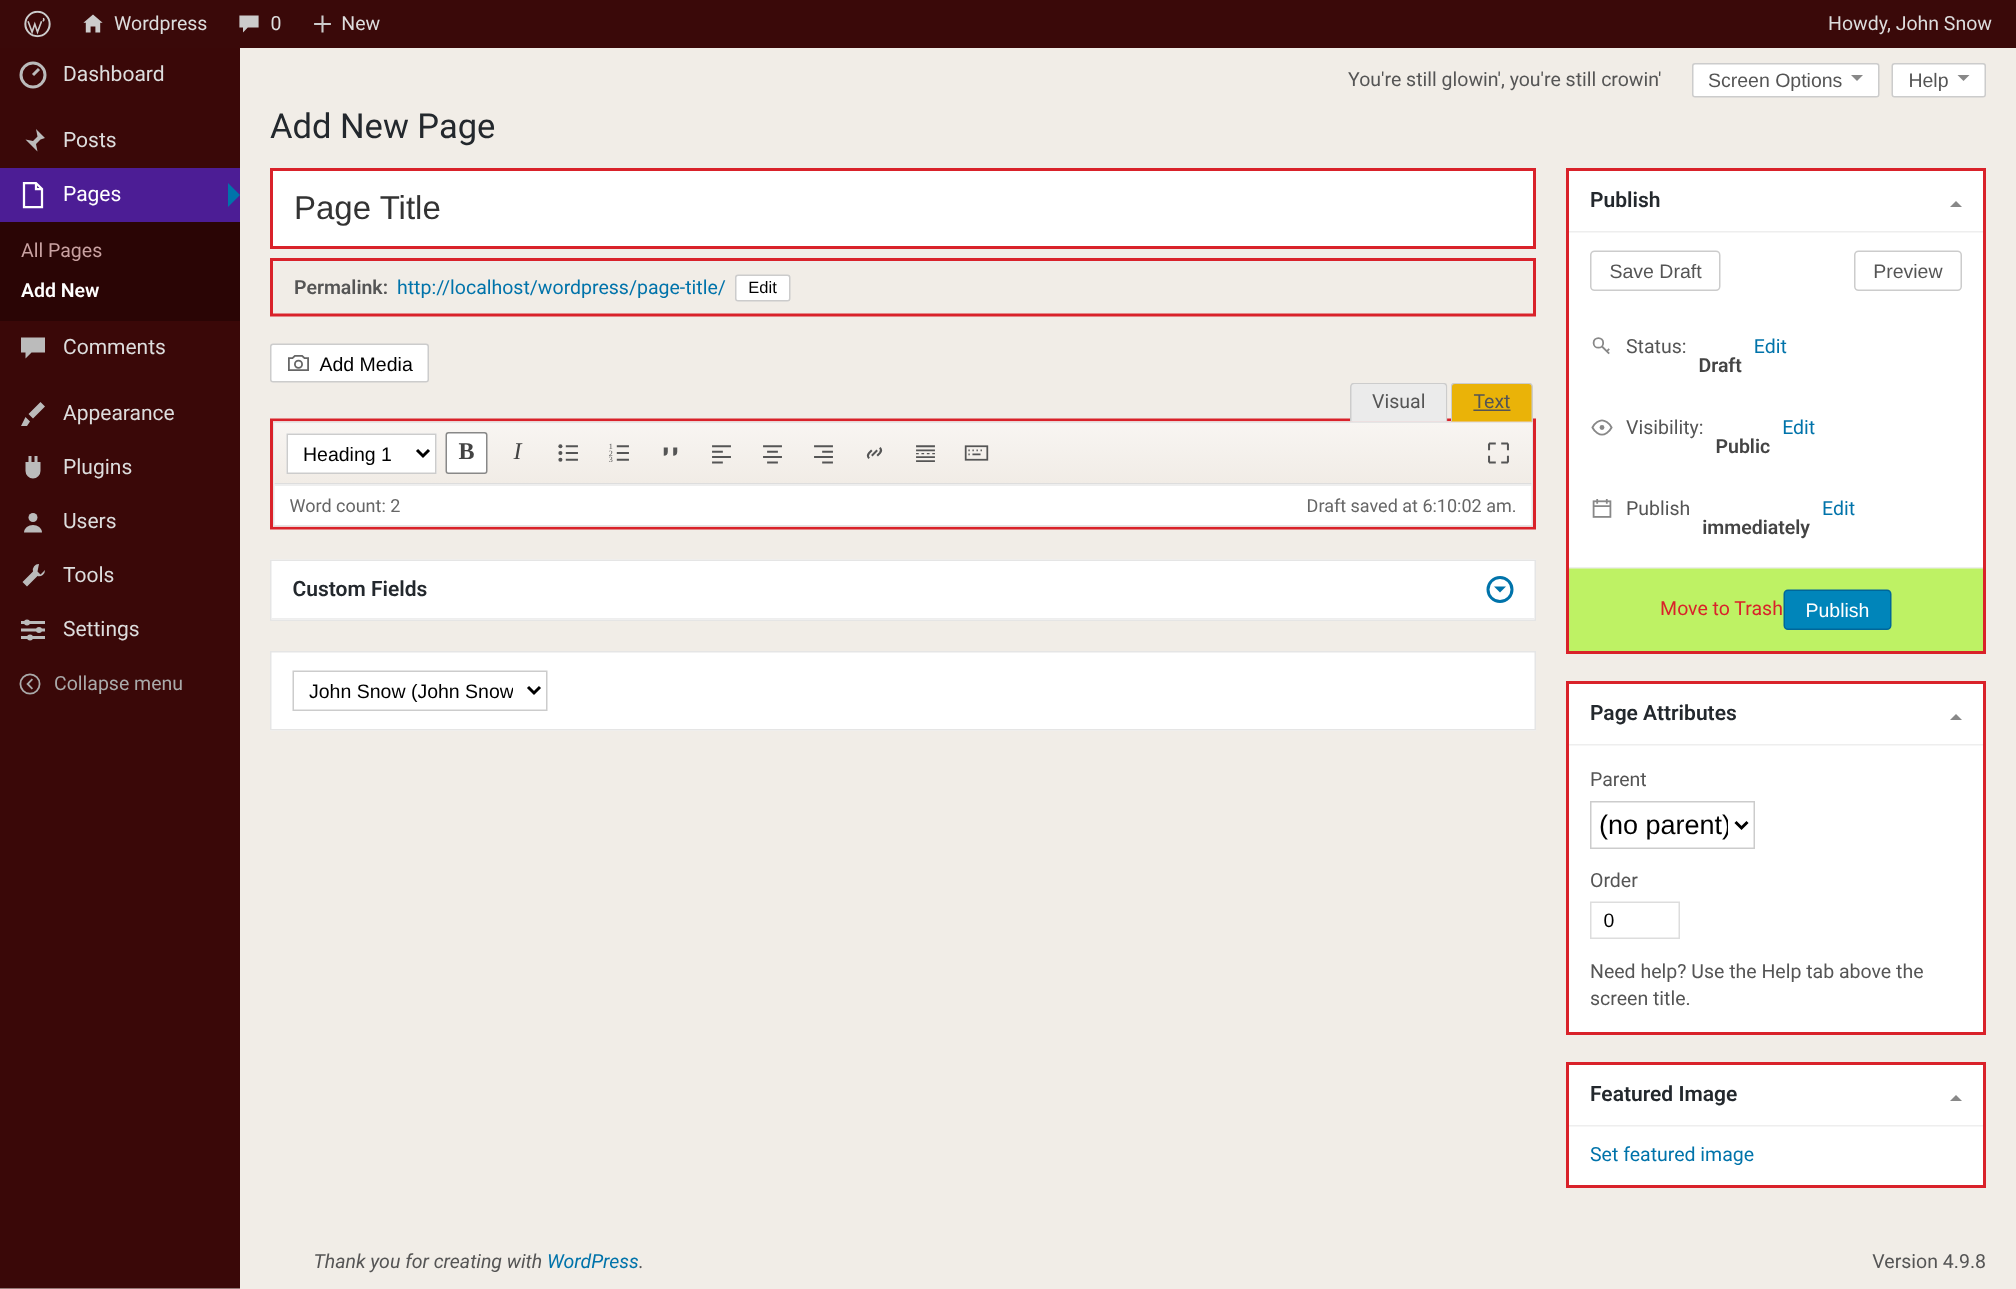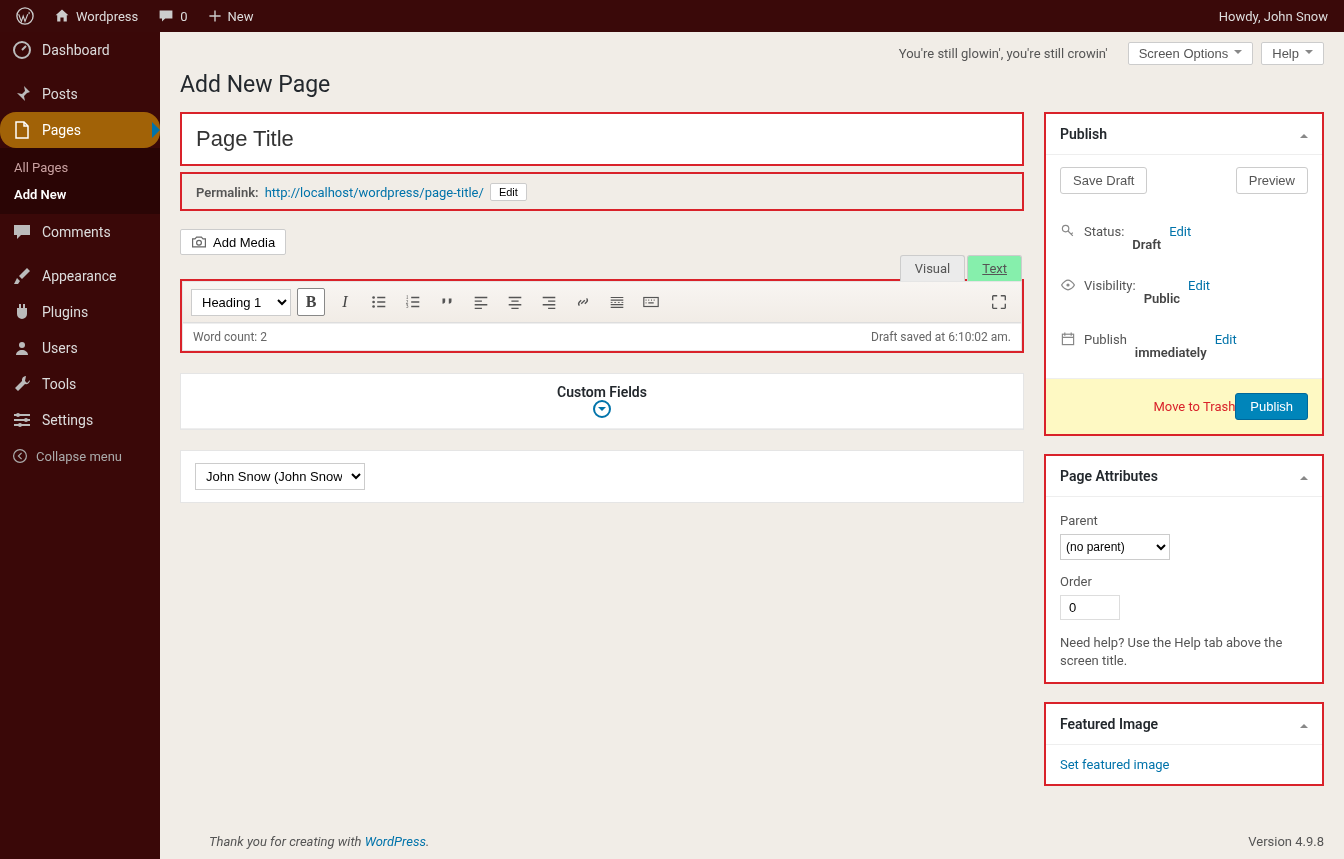--- a/index.html
+++ b/index.html
@@ -8,21 +8,21 @@
 
 .adminbar { background: #3a0909; color: #ccc; height: 32px; display: flex; align-items: center; padding: 0 8px; font-size: 13px; justify-content: space-between; }
 .adminbar-left, .adminbar-right { display: flex; align-items: center; gap: 4px; height: 100%; }
 .adminbar-item { display: flex; align-items: center; gap: 6px; padding: 0 8px; height: 100%; color: #ddd; cursor: pointer; }
 .adminbar-item svg { fill: #ccc; }
 
 
 .sidebar { position: absolute; top: 32px; left: 0; width: 160px; height: 827px; background: #3a0808; color: #eee; }
 .side-item { display: flex; align-items: center; gap: 10px; padding: 8px 12px; color: #ddd; cursor: pointer; font-size: 14px; }
 .side-item svg { width: 20px; height: 20px; fill: #bbb; }
-.side-item.current { background: #a16207; color: #fff; position: relative; border-radius: 16px; }
+.side-item.current { background: #4c1d95; color: #fff; position: relative; }
 .side-item.current::after { content: ""; position: absolute; right: -8px; top: 50%; transform: translateY(-50%); border: 8px solid transparent; border-left-color: #0073aa; }
 .side-item.current svg { fill: #fff; }
 .side-sub { background: #2a0505; padding: 6px 0; }
 .side-sub a { display: block; padding: 6px 14px; color: #c9a1a1; font-size: 13px; cursor: pointer; }
 .side-sub a.current { color: #fff; font-weight: 600; }
 .side-sep { height: 8px; }
 .side-collapse { display: flex; align-items: center; gap: 8px; padding: 10px 12px; color: #aaa; cursor: pointer; font-size: 13px; }
 
 
 .main { position: absolute; top: 32px; left: 160px; right: 0; bottom: 0; padding: 10px 20px 60px 20px; overflow: auto; }
@@ -43,54 +43,54 @@
 .permalink-row { padding: 8px 14px; font-size: 13px; display: flex; align-items: center; gap: 6px; border-top: 1px solid #eee; }
 .permalink-row strong { color: #555; font-weight: 600; }
 .permalink-link { color: #0073aa; }
 .permalink-edit { background: #fff; border: 1px solid #ccc; padding: 2px 8px; font-size: 11px; cursor: pointer; border-radius: 2px; }
 
 .media-btn { background: #fff; border: 1px solid #ccc; padding: 4px 10px; font-size: 13px; cursor: pointer; border-radius: 2px; display: inline-flex; align-items: center; gap: 6px; margin: 6px 0 0 0; }
 
 .editor-wrap { margin-top: -2px; }
 .editor-tabs { display: flex; justify-content: flex-end; gap: 2px; margin-bottom: -1px; padding-right: 2px; }
 .editor-tab { background: #ebebeb; border: 1px solid #ccc; border-bottom: none; padding: 5px 14px; font-size: 13px; cursor: pointer; color: #555; border-radius: 3px 3px 0 0; }
-.editor-tab.active { background: #86efac; text-decoration: underline; }
+.editor-tab.active { background: #eab308; text-decoration: underline; }
 .editor-box { background: #fff; border: 1px solid #e5e5e5; }
 .toolbar { background: linear-gradient(#f8f5f2, #f1ece6); border-bottom: 1px solid #ddd; padding: 6px 8px; display: flex; align-items: center; gap: 6px; }
 .format-select { border: 1px solid #ccc; padding: 4px 6px; font-size: 13px; width: 100px; background: #fff; cursor: pointer; }
 .tb-btn { width: 28px; height: 28px; display: flex; align-items: center; justify-content: center; cursor: pointer; border-radius: 2px; font-family: Georgia, serif; }
 .tb-btn.active { border: 1px solid #888; background: #fff; }
 .tb-btn svg { width: 18px; height: 18px; fill: #555; }
 .tb-spacer { flex: 1; }
 .editor-area { height: 310px; padding: 40px 20px; text-align: center; }
 .editor-area h2 { font-size: 22px; font-weight: 700; color: #23282d; margin-top: 60px; }
 .editor-status { display: flex; justify-content: space-between; padding: 6px 10px; border-top: 1px solid #eee; font-size: 12px; color: #666; }
 
 .postbox { background: #fff; border: 1px solid #e5e5e5; margin-top: 20px; }
-.postbox-h { padding: 10px 14px; font-size: 14px; font-weight: 600; color: #23282d; display: flex; justify-content: space-between; align-items: center; cursor: pointer; border-bottom: 1px solid #eee; flex-direction: column; }
+.postbox-h { padding: 10px 14px; font-size: 14px; font-weight: 600; color: #23282d; display: flex; justify-content: space-between; align-items: center; cursor: pointer; border-bottom: 1px solid #eee; }
 .postbox-body { padding: 12px 14px; }
 .postbox-body select { border: 1px solid #ccc; padding: 4px 6px; font-size: 13px; background: #fff; }
 
 
 .side-box { background: #fff; margin-bottom: 18px; }
 .side-box-h { padding: 12px 14px; font-size: 14px; font-weight: 600; color: #23282d; border-bottom: 1px solid #eee; display: flex; justify-content: space-between; align-items: center; }
 .side-box-body { padding: 12px 14px; font-size: 13px; }
 .pub-row { display: flex; align-items: center; gap: 8px; padding: 6px 0; color: #555; }
 .pub-row svg { width: 16px; height: 16px; fill: #888; }
 .pub-row .lbl { color: #555; }
 .pub-row .val { font-weight: 600; color: #444; margin-top: 27px; }
 .pub-row .edit-link { color: #0073aa; cursor: pointer; }
-.pub-actions { display: flex; justify-content: flex-end; align-items: center; padding: 14px 14px; border-top: 1px solid #eee; background: #fef9c3; }
+.pub-actions { display: flex; justify-content: center; align-items: center; padding: 14px 14px; border-top: 1px solid #eee; background: #bef264; }
 .btn-secondary { background: #fff; border: 1px solid #ccc; padding: 5px 12px; font-size: 13px; cursor: pointer; border-radius: 3px; color: #555; }
 .btn-primary { background: #0085ba; color: #fff; border: 1px solid #006799; padding: 5px 14px; font-size: 13px; cursor: pointer; border-radius: 3px; }
 .pub-top { display: flex; justify-content: space-between; padding: 12px 14px 6px; }
 .trash-link { color: #d9222a; cursor: pointer; }
 
 .attr-label { font-size: 13px; color: #555; margin-bottom: 6px; margin-top: 4px; }
-.attr-select { border: 1px solid #ccc; padding: 4px 1px; font-size: 12px; width: 110px; background: #fff; }
+.attr-select { border: 1px solid #ccc; padding: 4px 1px; font-size: 18px; width: 110px; background: #fff; }
 .attr-input { border: 1px solid #ddd; padding: 4px 8px; width: 60px; font-size: 13px; }
 .attr-help { font-size: 13px; color: #555; margin-top: 14px; line-height: 1.4; }
 
 .feat-link { color: #0073aa; cursor: pointer; font-size: 13px; }
 
 .footer { position: absolute; bottom: 0; left: 160px; right: 0; padding: 10px 20px; font-size: 13px; color: #555; display: flex; justify-content: space-between; font-style: italic; margin-left: 29px; }
 .footer a { color: #0073aa; font-style: italic; }
 .footer .ver { font-style: normal; }
 
 .caret-down { width: 0; height: 0; border: 4px solid transparent; border-top-color: #888; display: inline-block; margin-left: 2px; }

